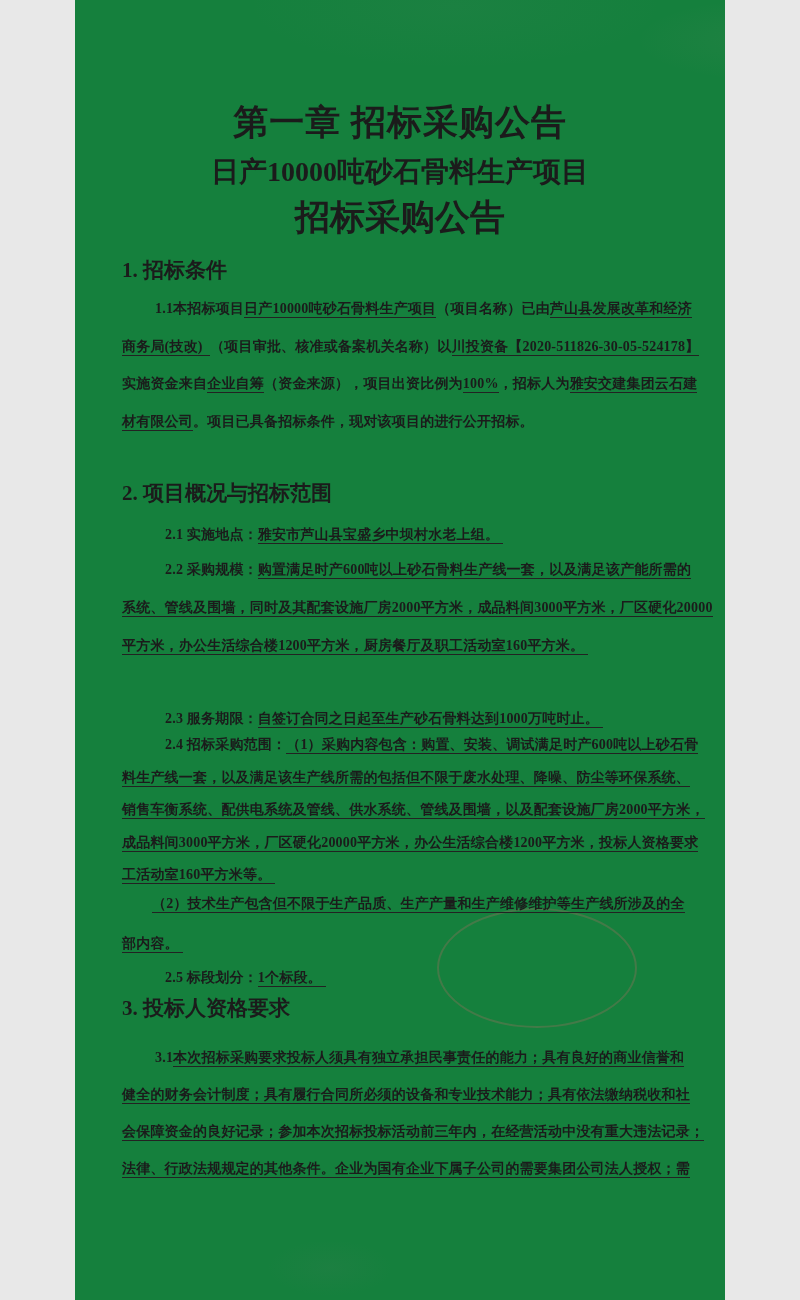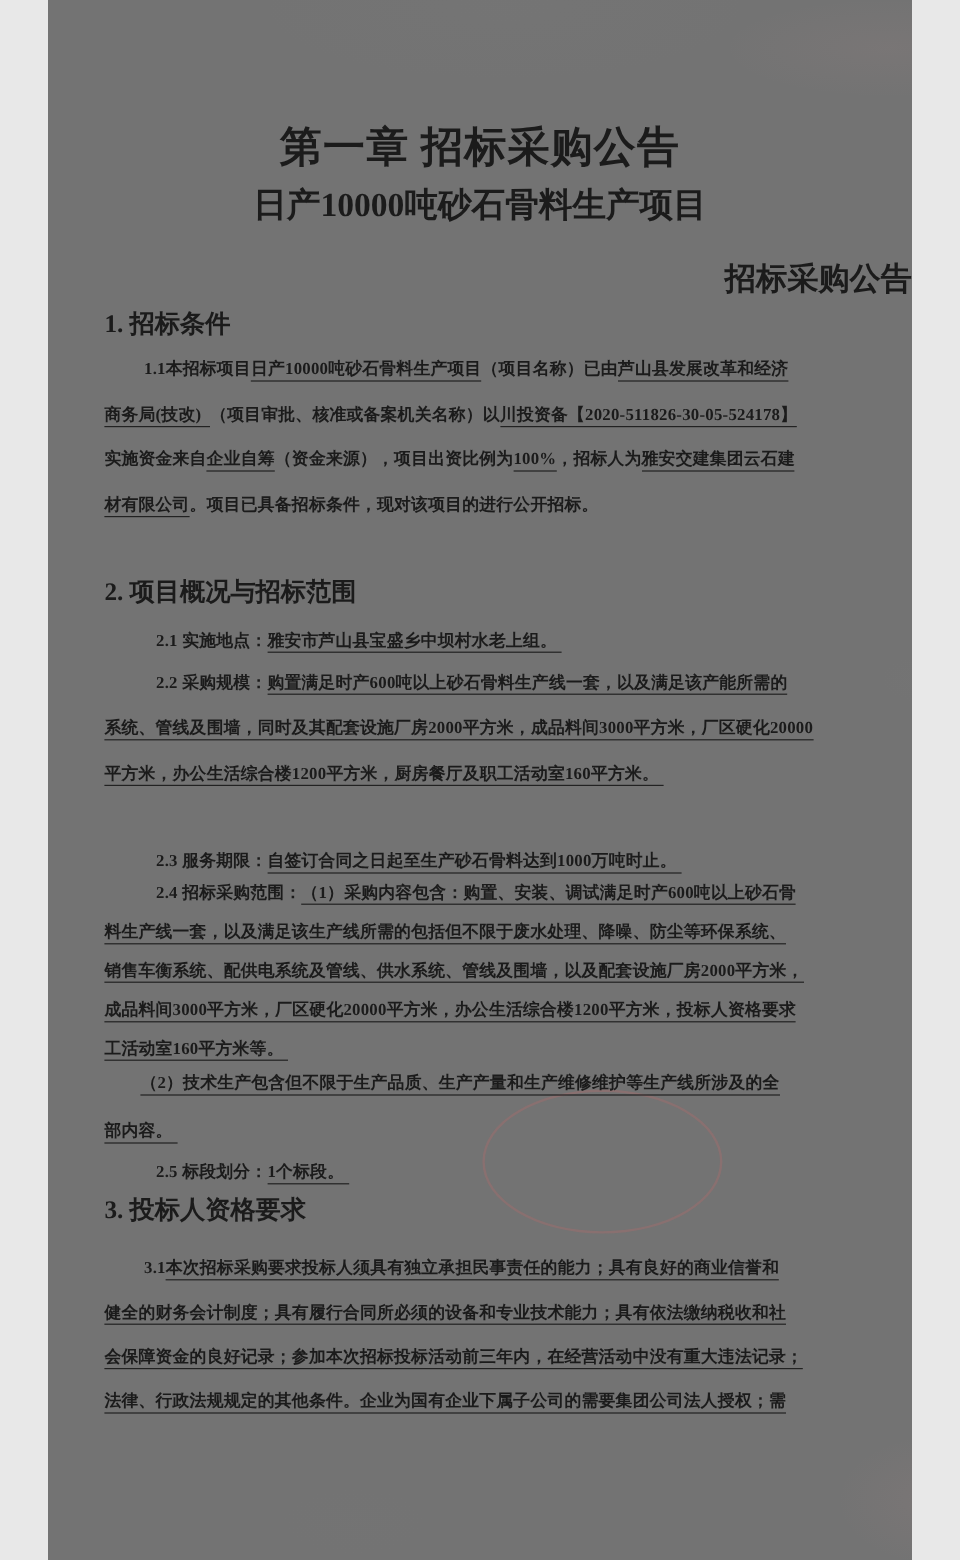--- a/index.html
+++ b/index.html
@@ -1,21 +1,21 @@
 <!DOCTYPE html>
 <html><head>
 <meta charset="utf-8">
 <style>
   html, body { margin:0; padding:0; background:#e8e8e8; }
   .page {
     position: relative;
-    width: 720px;
+    width: 650px;
     height: 1300px;
     margin: 0 auto;
-    background: #737373;
+    background: #15803d;
     overflow: hidden;
     font-family: "Liberation Serif", "DejaVu Serif", serif;
     color: #1b1b1b;
   }
   
   .scan-noise {
     position: absolute; inset: 0; pointer-events: none;
     background:
       radial-gradient(90px 40px at 255px 1268px, rgba(120,120,120,.07), transparent 70%),
       radial-gradient(130px 80px at 748px 1250px, rgba(205,150,150,.09), transparent 70%),
@@ -31,21 +31,21 @@
     border: 2px solid rgba(200,105,105,0.26);
     border-radius: 50%;
     pointer-events: none;
   }
   .title {
     position: absolute; left: 0; width: 100%;
     margin: 0; text-align: center; font-weight: bold;
   }
   .chapter { top: 100px; font-size: 35px; line-height: 45px; letter-spacing: 1px; }
   .project { top: 153px; font-size: 28px; line-height: 38px; }
-  .notice  { top: 217px; font-size: 26px; line-height: 32px; text-align: right; }
+  .notice  { top: 202px; font-size: 35px; line-height: 32px; }
   .sec-heading {
     position: absolute; left: 47px;
     font-size: 21px; font-weight: bold; line-height: 28px;
     white-space: nowrap;
   }
   .para {
     position: absolute; left: 47px; width: 712px;
   }
   .line {
     white-space: nowrap;

